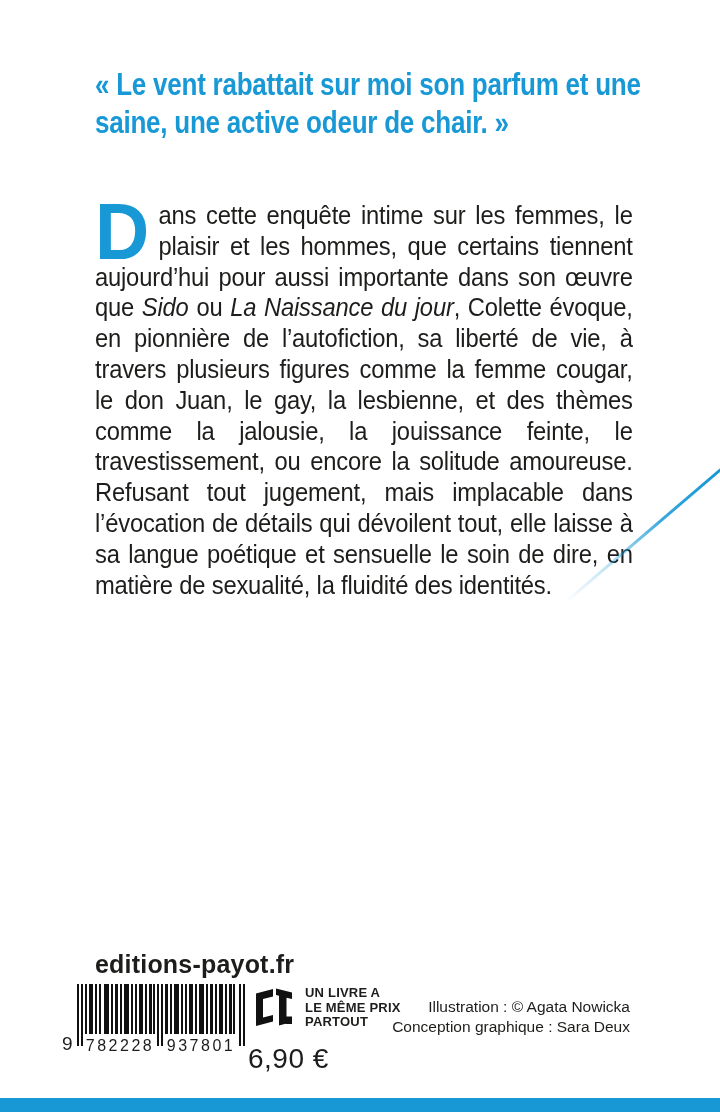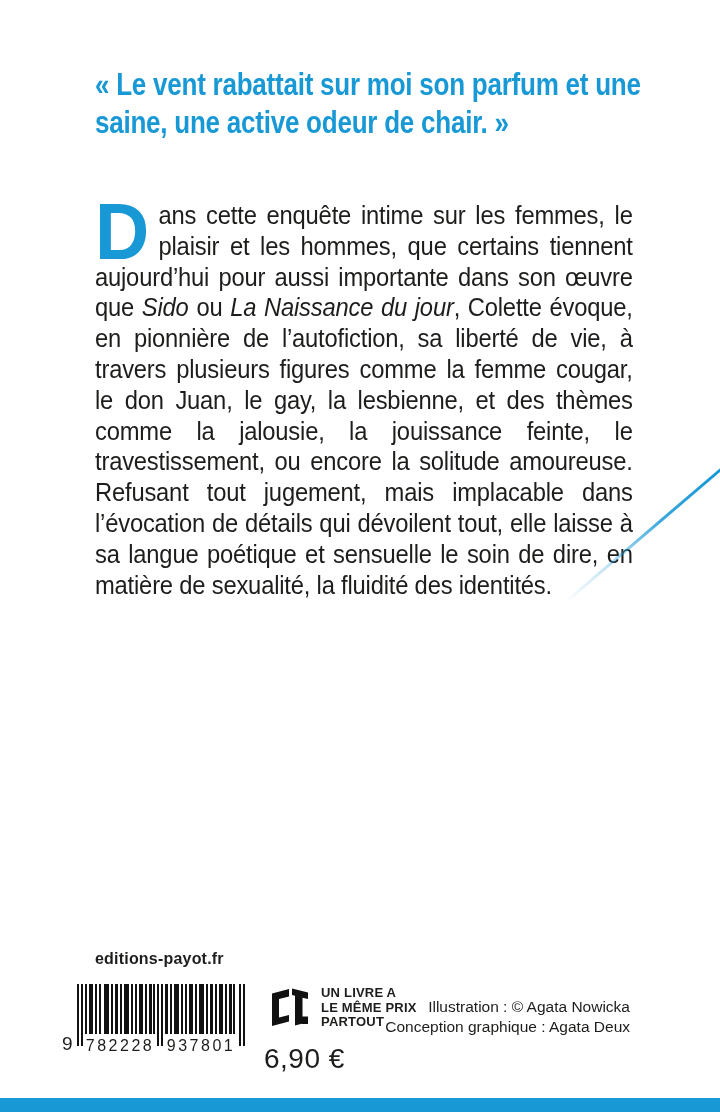--- a/index.html
+++ b/index.html
@@ -56,42 +56,42 @@
     background:linear-gradient(90deg,
       rgba(24,153,214,0) 0%,
       rgba(24,153,214,0.25) 25%,
       rgba(24,153,214,0.85) 60%,
       #1899d6 90%);
     border-radius:2px;
   }
   
   .website{
     position:absolute;left:95px;top:950px;
-    font-size:16px;font-weight:700;
+    font-size:25px;font-weight:700;
     letter-spacing:0.2px;
   }
   .barcode-block{
     position:absolute;left:62px;top:984px;
     display:flex;align-items:flex-end;
   }
   .barcode-prefix{
     font-size:19px;
     margin-right:4px;
     line-height:1;
     transform:translateY(-1px);
   }
   .barcode-svg{display:block;}
   .barcode-svg text{
     font-family:"Liberation Sans", sans-serif;
     font-size:16px;
     letter-spacing:2.5px;
     fill:#1d1d1b;
   }
   .price-logo-block{
-    position:absolute;left:264px;top:983px;
+    position:absolute;left:248px;top:983px;
   }
   .logo-row{display:flex;align-items:flex-start;}
   .book-logo{display:block;margin-right:7px;}
   .logo-text{
     font-size:13px;font-weight:700;
     line-height:14.5px;
     letter-spacing:0.2px;
     padding-top:3px;
   }
   .price{
@@ -194,18 +194,18 @@
         <div>UN LIVRE A</div>
         <div>LE MÊME PRIX</div>
         <div>PARTOUT</div>
       </div>
     </div>
     <div class="price">6,90 €</div>
   </div>
 
   <div class="credits">
     <div>Illustration : © Agata Nowicka</div>
-    <div>Conception graphique : Agata Deux</div>
+    <div>Conception graphique : Sara Deux</div>
   </div>
 
   <div class="bottom-bar"></div>
 
 </div>
 
 </body></html>

